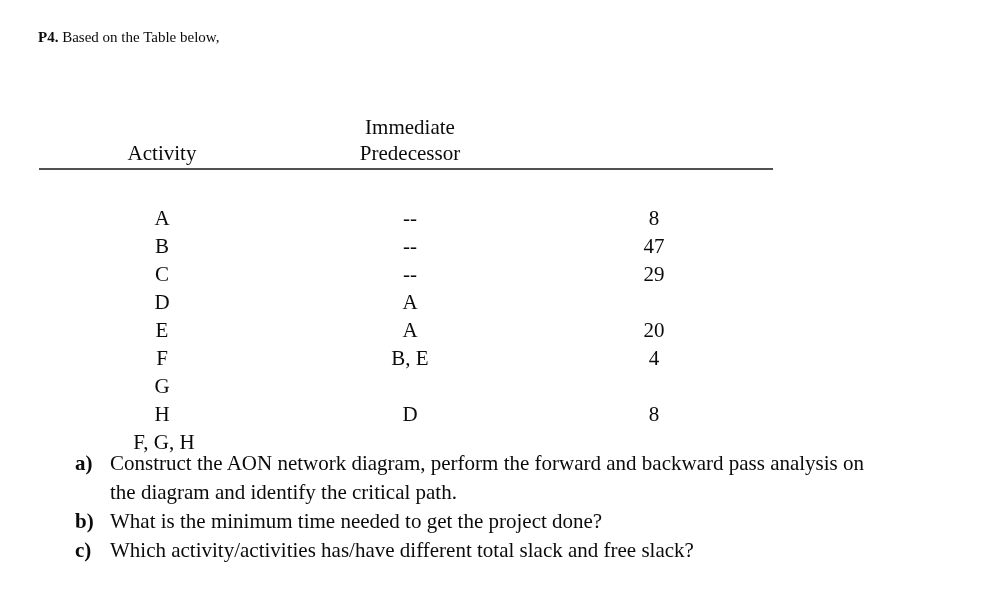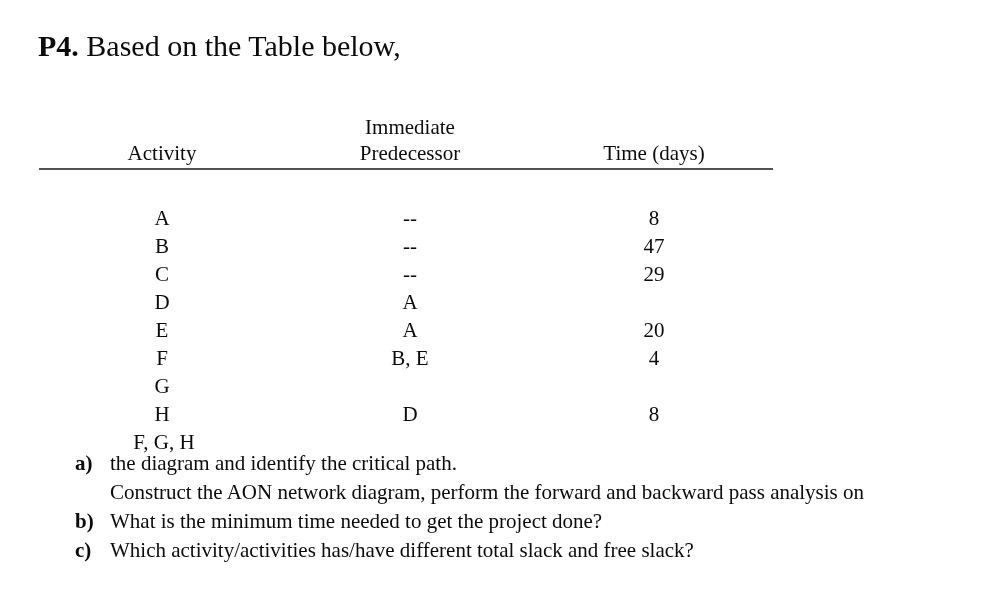--- a/index.html
+++ b/index.html
@@ -13,21 +13,21 @@
     height: 590px;
     background: #ffffff;
     font-family: "Liberation Serif", "DejaVu Serif", serif;
     color: #0b0b0b;
     overflow: hidden;
   }
   .title {
     position: absolute;
     left: 38px;
     top: 29px;
-    font-size: 30px;
+    font-size: 15px;
     white-space: pre;
   }
   .bold { font-weight: bold; }
 
   
   .acttable {
     position: absolute;
     left: 39px;
     top: 82px;
     width: 734px;
@@ -75,21 +75,20 @@
 
   <div class="title"><span class="bold">P4.</span><span> Based on the Table below,</span></div>
 
   <div class="acttable">
     <div class="thead">
       <div class="col c1">Activity</div>
       <div class="col c2">
         <div>Immediate</div>
         <div>Predecessor</div>
       </div>
-      <div class="col c3">Time (days)</div>
     </div>
     <div class="tbody">
       <div class="trow">
         <div class="col c1">A</div>
         <div class="col c2">--</div>
         <div class="col c3">8</div>
       </div>
       <div class="trow">
         <div class="col c1">B</div>
         <div class="col c2">--</div>
@@ -126,22 +125,22 @@
         <div class="col c2">F, G, H</div>
         <div class="col c3"></div>
       </div>
     </div>
   </div>
 
   <div class="questions">
     <div class="q-item">
       <div class="q-marker">a)</div>
       <div class="q-text">
+        <div>Construct the AON network diagram, perform the forward and backward pass analysis on</div>
         <div>the diagram and identify the critical path.</div>
-        <div>Construct the AON network diagram, perform the forward and backward pass analysis on</div>
       </div>
     </div>
     <div class="q-item">
       <div class="q-marker">b)</div>
       <div class="q-text">What is the minimum time needed to get the project done?</div>
     </div>
     <div class="q-item">
       <div class="q-marker">c)</div>
       <div class="q-text">Which activity/activities has/have different total slack and free slack?</div>
     </div>

